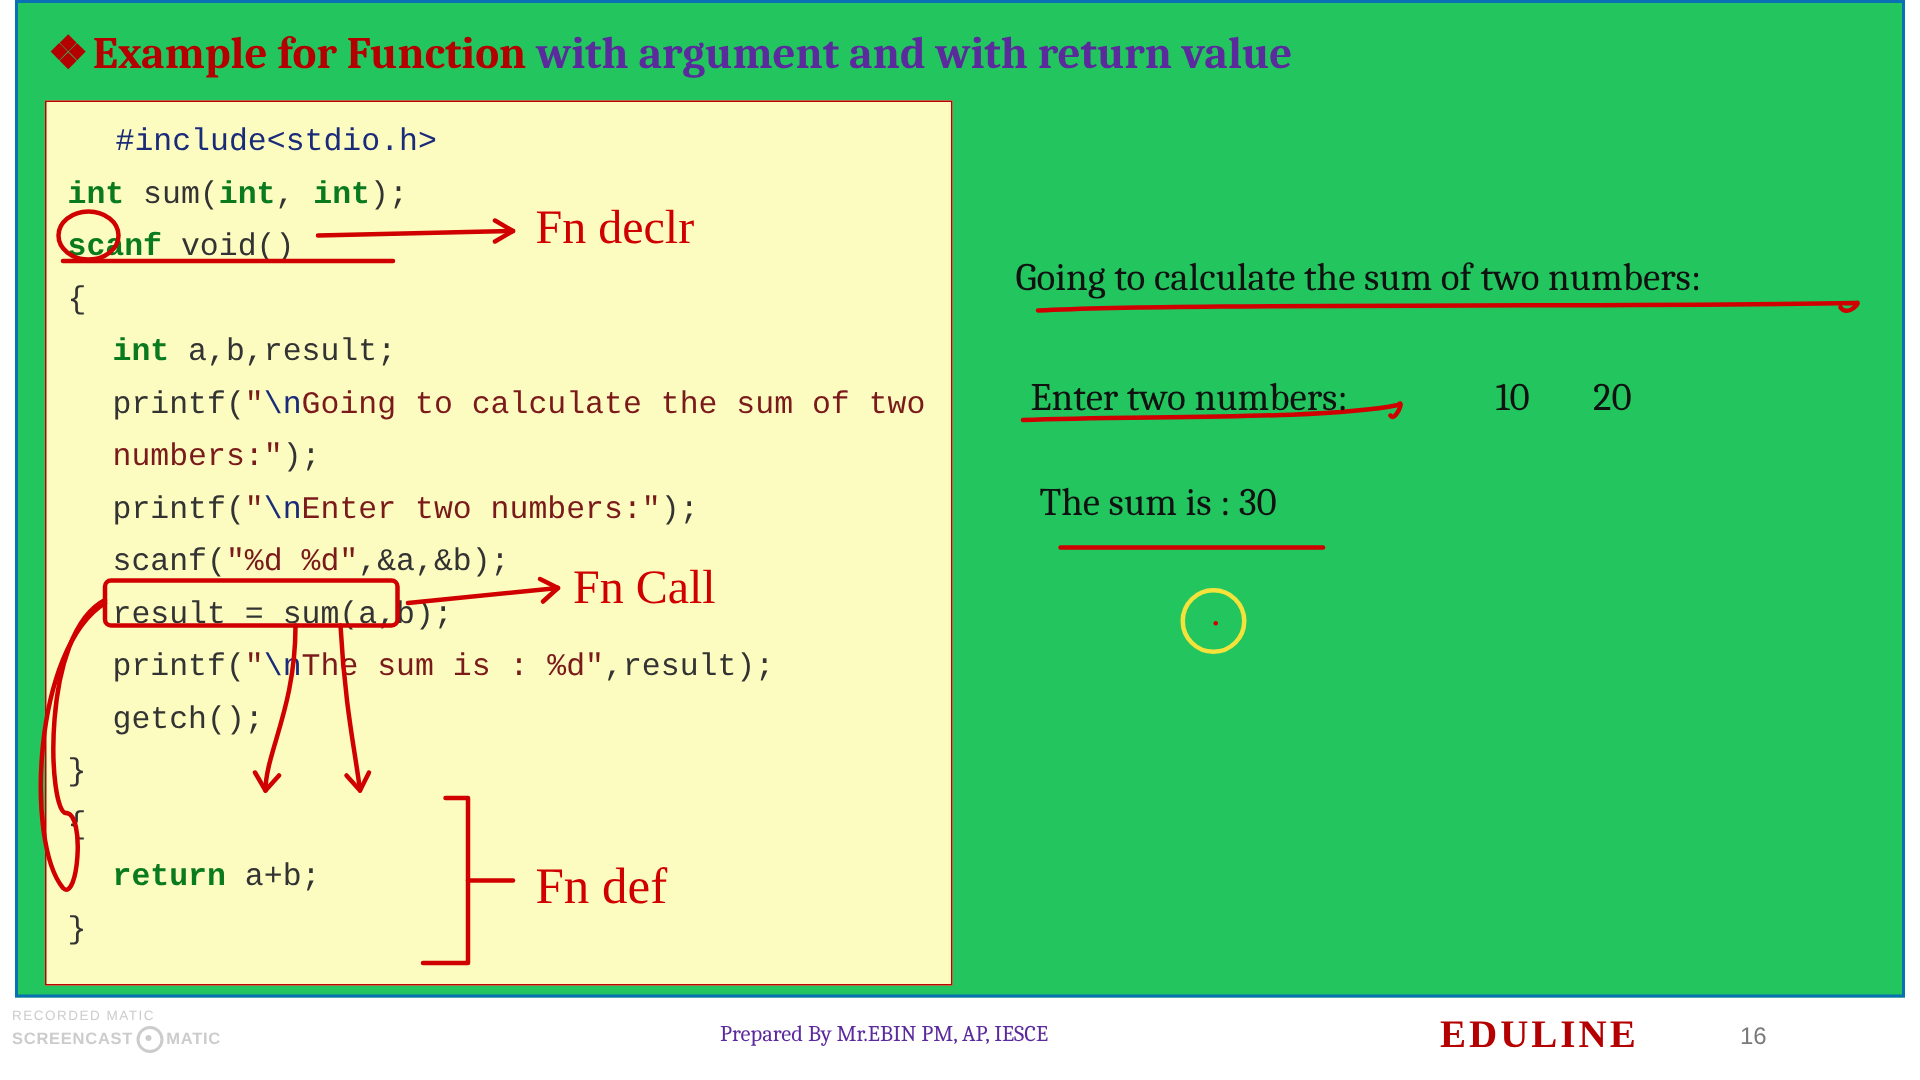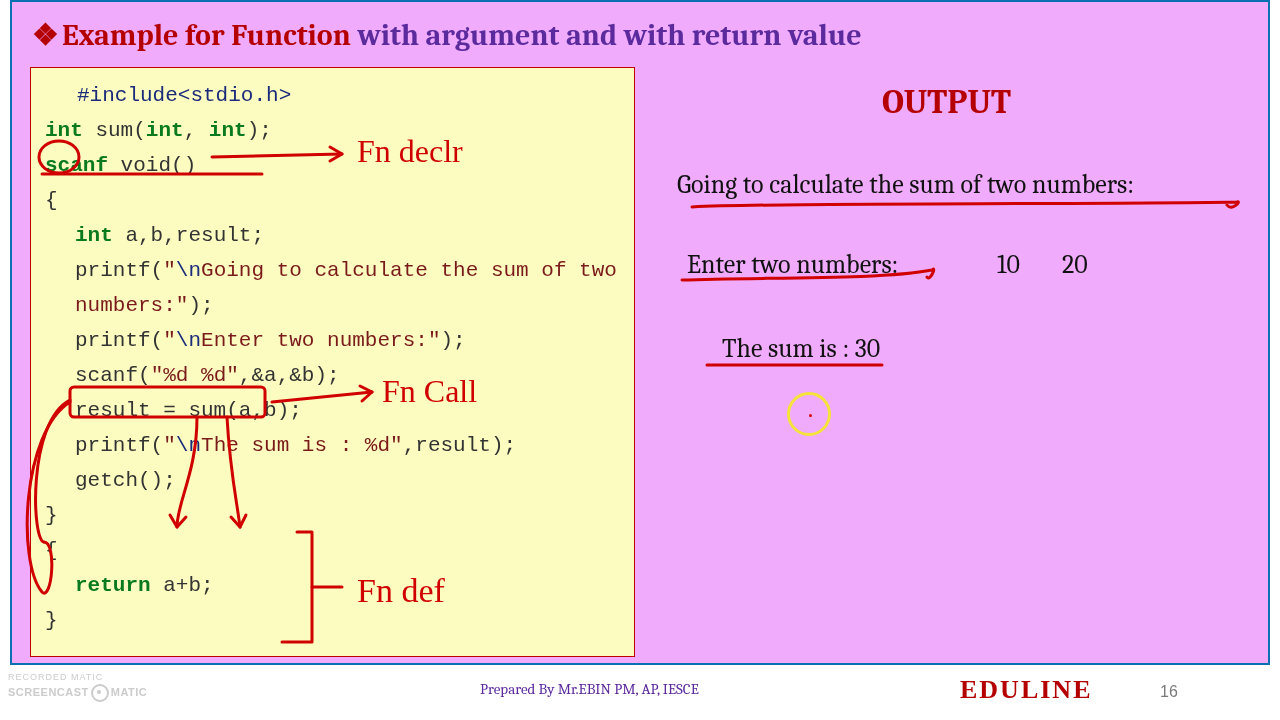--- a/index.html
+++ b/index.html
@@ -1,16 +1,16 @@
 <!DOCTYPE html>
 <html><head>
 <meta charset="utf-8">
 <style>
   html,body{margin:0;padding:0;width:1280px;height:720px;font-family:"Segoe UI",Arial,sans-serif;background:#fff;overflow:hidden;}
-  .slide{position:relative;width:1260px;height:665px;margin:0 0 0 10px;border:2px solid #0b6fb3;background:#f0abfc;box-sizing:border-box;}
+  .slide{position:relative;width:1260px;height:665px;margin:0 0 0 10px;border:2px solid #0b6fb3;background:#22c55e;box-sizing:border-box;}
   .title{position:absolute;left:20px;top:15px;font-family:'Cambria','Times New Roman',serif;font-weight:bold;font-size:30px;}
   .title .star{color:#b40000;letter-spacing:-3px;margin-right:6px;}
   .title .red{color:#b40000;}
   .title .purple{color:#5b2a9d;}
   .code-box{position:absolute;left:18px;top:65px;width:605px;height:590px;background:#fcfcc1;border:1.5px solid #c00000;box-sizing:border-box;padding:10px 8px 6px 14px;font-family:'Consolas','Courier New',monospace;font-size:21px;line-height:35px;color:#333;}
   .code-box .inc{color:#1a2b7a;margin-left:32px;}
   .code-box .kw{color:#0a7a1f;font-weight:bold;}
   .code-box .str{color:#7a1a1a;}
   .code-box .esc{color:#1a2b7a;}
   .indent1{padding-left:30px;display:inline-block;}
@@ -85,26 +85,25 @@
       <path d="M670 278 C750 275 870 278 920 268 C925 263 918 280 915 275"></path>
 
       <path d="M695 363 L870 363"></path>
     </g>
 
     <text x="345" y="160" fill="#d00000" font-family="'Comic Sans MS',cursive" font-size="32">Fn declr</text>
     <text x="370" y="400" fill="#d00000" font-family="'Comic Sans MS',cursive" font-size="32">Fn Call</text>
     <text x="345" y="600" fill="#d00000" font-family="'Comic Sans MS',cursive" font-size="34">Fn def</text>
   </svg>
 
-  <div class="output-head">OUTPUT</div>
   <div class="out-line" style="left:675px;top:248px;">Enter two numbers:</div>
   <div class="out-line" style="left:665px;top:168px;">Going to calculate the sum of two numbers:</div>
   <div class="out-line" style="left:985px;top:248px;">10</div>
   <div class="out-line" style="left:1050px;top:248px;">20</div>
-  <div class="out-line" style="left:710px;top:318px;margin-top:14px;">The sum is : 30</div>
+  <div class="out-line" style="left:681px;top:318px;">The sum is : 30</div>
 
   <div class="cursor-ring" style="left:775px;top:390px;"></div>
 
 </div>
 
 <div class="prep">Prepared By Mr.EBIN PM, AP, IESCE</div>
 <div class="eduline">EDULINE</div>
 <div class="pagenum">16</div>
 <div class="watermark">RECORDED MATIC</div>
 <div class="watermark2">

